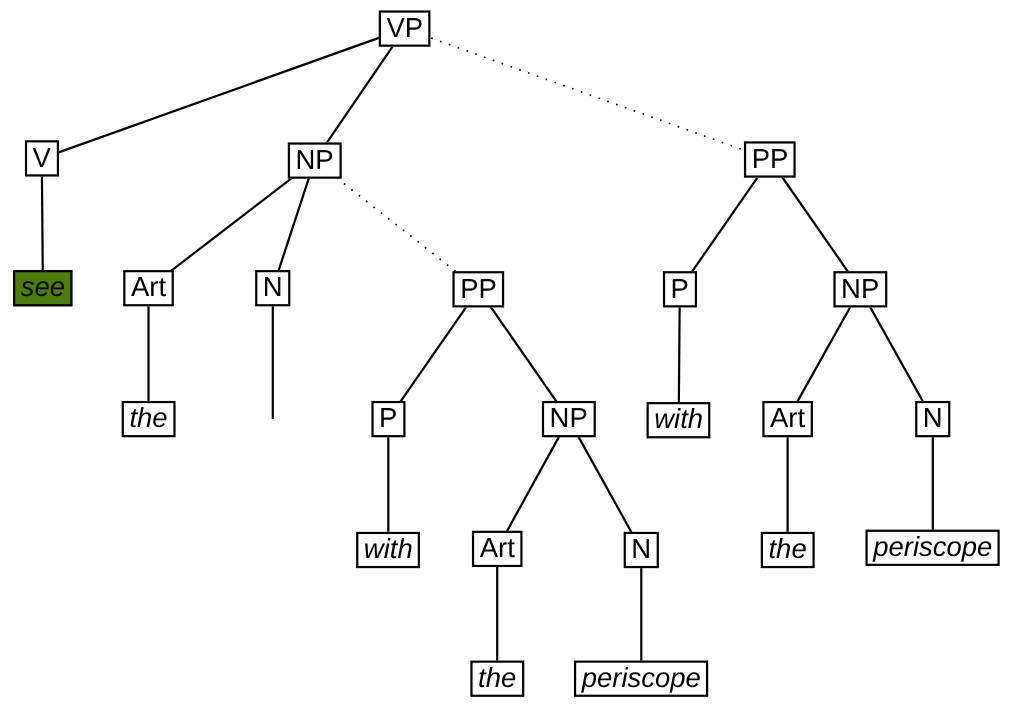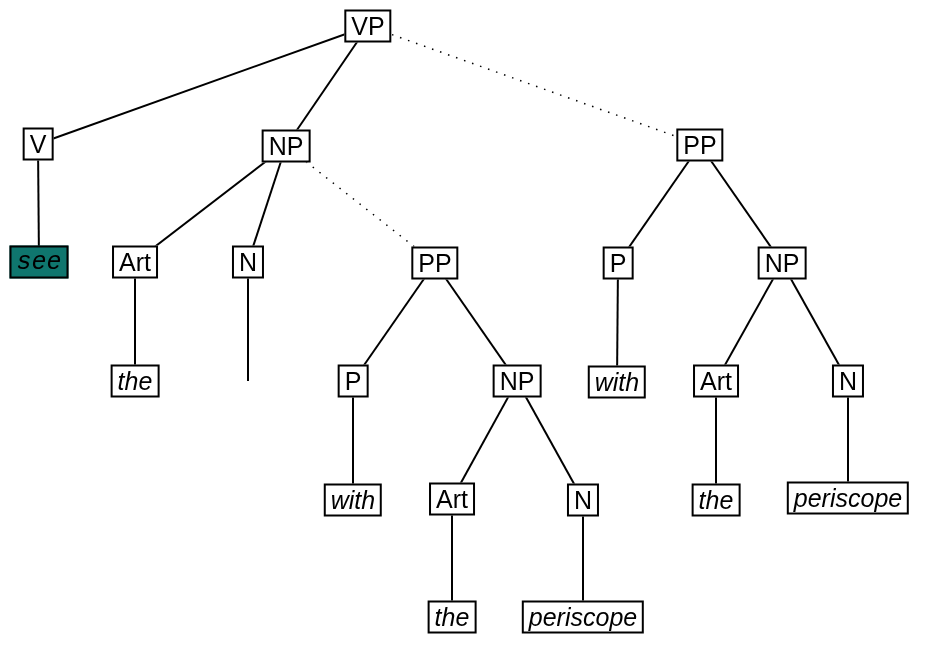--- a/index.html
+++ b/index.html
@@ -76,21 +76,21 @@
       <line x1="782" y1="263" x2="716" y2="381" stroke="#000000" stroke-width="2"></line>
       <line x1="782" y1="263" x2="848" y2="381" stroke="#000000" stroke-width="2"></line>
       <line x1="716" y1="381" x2="716" y2="500" stroke="#000000" stroke-width="2"></line>
       <line x1="848" y1="381" x2="848" y2="498" stroke="#000000" stroke-width="2"></line>
     </svg>
   <div id="node-layer">
       <div class="node category" style="left: 368px; top: 26px; background: rgb(255, 255, 255); border-color: rgb(0, 0, 0); color: rgb(0, 0, 0);">VP</div>
       <div class="node category" style="left: 38px; top: 144px; background: rgb(255, 255, 255); border-color: rgb(0, 0, 0); color: rgb(0, 0, 0);">V</div>
       <div class="node category" style="left: 286px; top: 146px; background: rgb(255, 255, 255); border-color: rgb(0, 0, 0); color: rgb(0, 0, 0);">NP</div>
       <div class="node category" style="left: 700px; top: 145px; background: rgb(255, 255, 255); border-color: rgb(0, 0, 0); color: rgb(0, 0, 0);">PP</div>
-      <div class="node word" style="left: 39px; top: 262px; background: #0f766e; border-color: rgb(0, 0, 0); color: rgb(0, 0, 0); font-family: Liberation Mono, monospace;">see</div>
+      <div class="node word" style="left: 39px; top: 262px; background: #4d7c0f; border-color: rgb(0, 0, 0); color: rgb(0, 0, 0);">see</div>
       <div class="node category" style="left: 135px; top: 262px; background: rgb(255, 255, 255); border-color: rgb(0, 0, 0); color: rgb(0, 0, 0);">Art</div>
       <div class="node category" style="left: 248px; top: 262px; background: rgb(255, 255, 255); border-color: rgb(0, 0, 0); color: rgb(0, 0, 0);">N</div>
       <div class="node category" style="left: 435px; top: 263px; background: rgb(255, 255, 255); border-color: rgb(0, 0, 0); color: rgb(0, 0, 0);">PP</div>
       <div class="node category" style="left: 618px; top: 263px; background: rgb(255, 255, 255); border-color: rgb(0, 0, 0); color: rgb(0, 0, 0);">P</div>
       <div class="node category" style="left: 782px; top: 263px; background: rgb(255, 255, 255); border-color: rgb(0, 0, 0); color: rgb(0, 0, 0);">NP</div>
       <div class="node word" style="left: 135px; top: 381px; background: rgb(255, 255, 255); border-color: rgb(0, 0, 0); color: rgb(0, 0, 0);">the</div>
       <div class="node category" style="left: 353px; top: 381px; background: rgb(255, 255, 255); border-color: rgb(0, 0, 0); color: rgb(0, 0, 0);">P</div>
       <div class="node category" style="left: 517px; top: 381px; background: rgb(255, 255, 255); border-color: rgb(0, 0, 0); color: rgb(0, 0, 0);">NP</div>
       <div class="node word" style="left: 617px; top: 382px; background: rgb(255, 255, 255); border-color: rgb(0, 0, 0); color: rgb(0, 0, 0);">with</div>
       <div class="node category" style="left: 716px; top: 381px; background: rgb(255, 255, 255); border-color: rgb(0, 0, 0); color: rgb(0, 0, 0);">Art</div>

